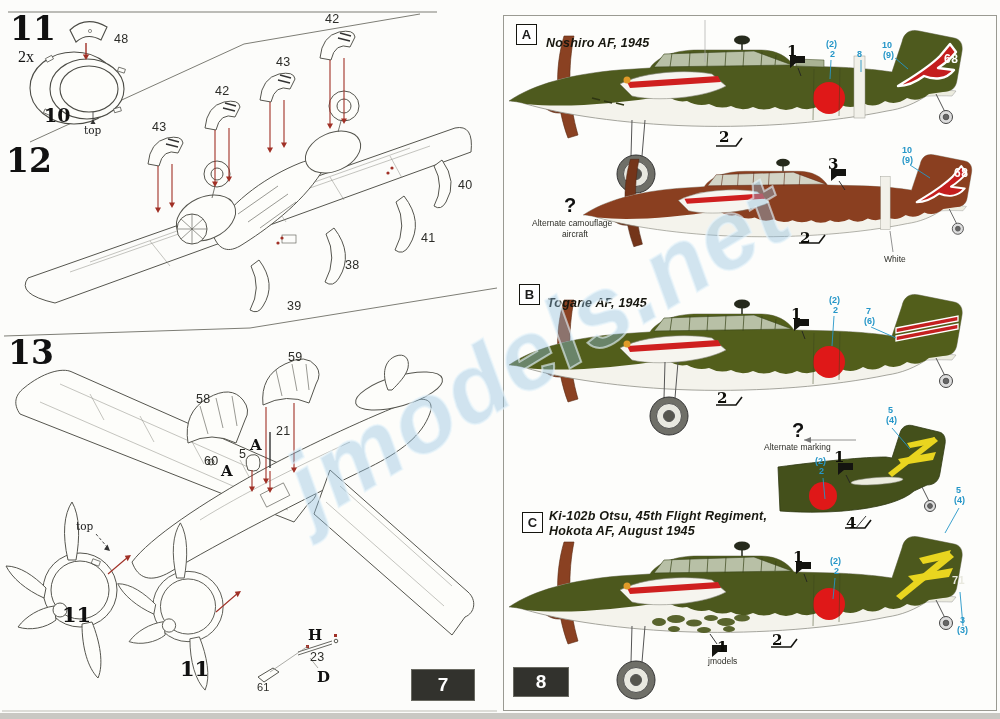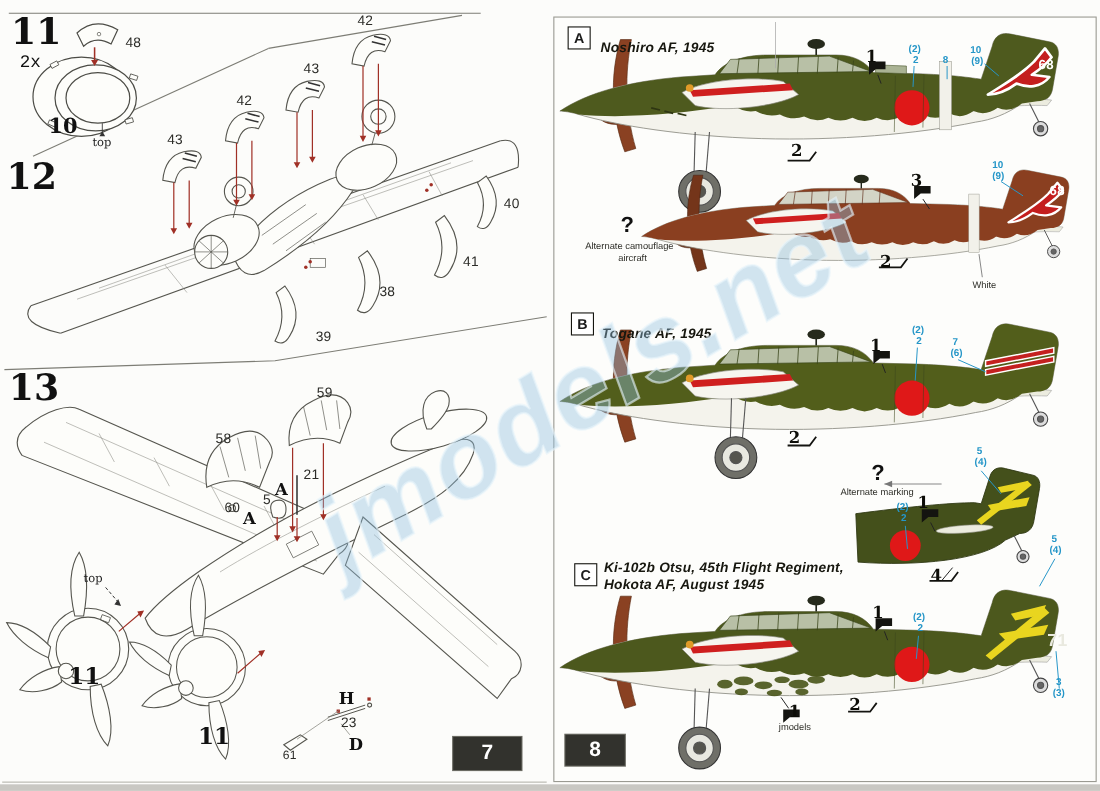--- a/index.html
+++ b/index.html
@@ -2,33 +2,33 @@
 <html><head>
 <meta charset="utf-8">
 <style>
   html,body{margin:0;padding:0;background:#ffffff}
   #sheet{position:relative;width:1000px;height:719px;background:#fcfcfa;overflow:hidden;
          font-family:"Liberation Sans",sans-serif;color:#1b1b1b}
   .abs{position:absolute}
   svg{display:block}
   
   .stepnum{font-family:"DejaVu Serif",serif;font-weight:700;font-size:33px;line-height:1;color:#111}
-  .quant{font-family:Liberation Mono, monospace;font-size:16px;color:#111}
+  .quant{font-family:Liberation Serif, serif;font-size:16px;color:#111}
   .subnum{font-family:"DejaVu Serif",serif;font-weight:700;font-size:21px;color:#111}
   .bignum{font-family:"DejaVu Serif",serif;font-weight:700;font-size:19px;color:#111}
   .ref{font-family:"DejaVu Serif",serif;font-weight:700;font-size:15px;color:#111}
   .toplabel{font-family:"DejaVu Serif",serif;font-size:10.5px;color:#222}
   .pt{font-size:12.5px;font-weight:400;color:#2c2c28;letter-spacing:.2px}
   .title{font-size:12.5px;font-style:italic;font-weight:700;letter-spacing:.2px;color:#17170f;white-space:nowrap}
   .letterbox{width:19px;height:19px;border:1.8px solid #15150f;display:flex;align-items:center;
              justify-content:center;font-size:13px;font-weight:600;background:#fff}
   .bluec{font-size:9px;font-weight:700;color:#2596c8;line-height:1.05;white-space:nowrap}
   .boldnum{font-family:"DejaVu Serif",serif;font-weight:700;font-size:15px;color:#0d0d08}
   .tailcode{font-size:12px;font-weight:700;color:#fff;letter-spacing:.5px}
-  .tailcode2{font-size:16px;font-weight:700;color:#e9e9df;letter-spacing:.5px}
+  .tailcode2{font-size:11px;font-weight:700;color:#e9e9df;letter-spacing:.5px}
   .smalltxt{font-size:8.5px;color:#2e2e28;white-space:nowrap}
   .qmark{font-size:20px;font-weight:700;color:#111}
   .pagebox{background:#32322d;color:#fff;display:flex;align-items:center;justify-content:center;
            font-weight:700;font-size:19px;box-shadow:0 0 0 1px #6a6a62}
   .note{font-size:8.5px;text-align:right;line-height:1.3;color:#3c3c34}
   .wm{font-size:98px;font-weight:700;font-style:italic;letter-spacing:2px;white-space:nowrap;
       color:rgba(142,190,222,.40);-webkit-text-stroke:2px rgba(230,243,250,.62);
       transform:rotate(-31deg);transform-origin:0 50%;pointer-events:none;z-index:40;
       font-family:"Liberation Sans",sans-serif}
   #right-page{position:absolute;left:503px;top:15px;width:494px;height:696px;

